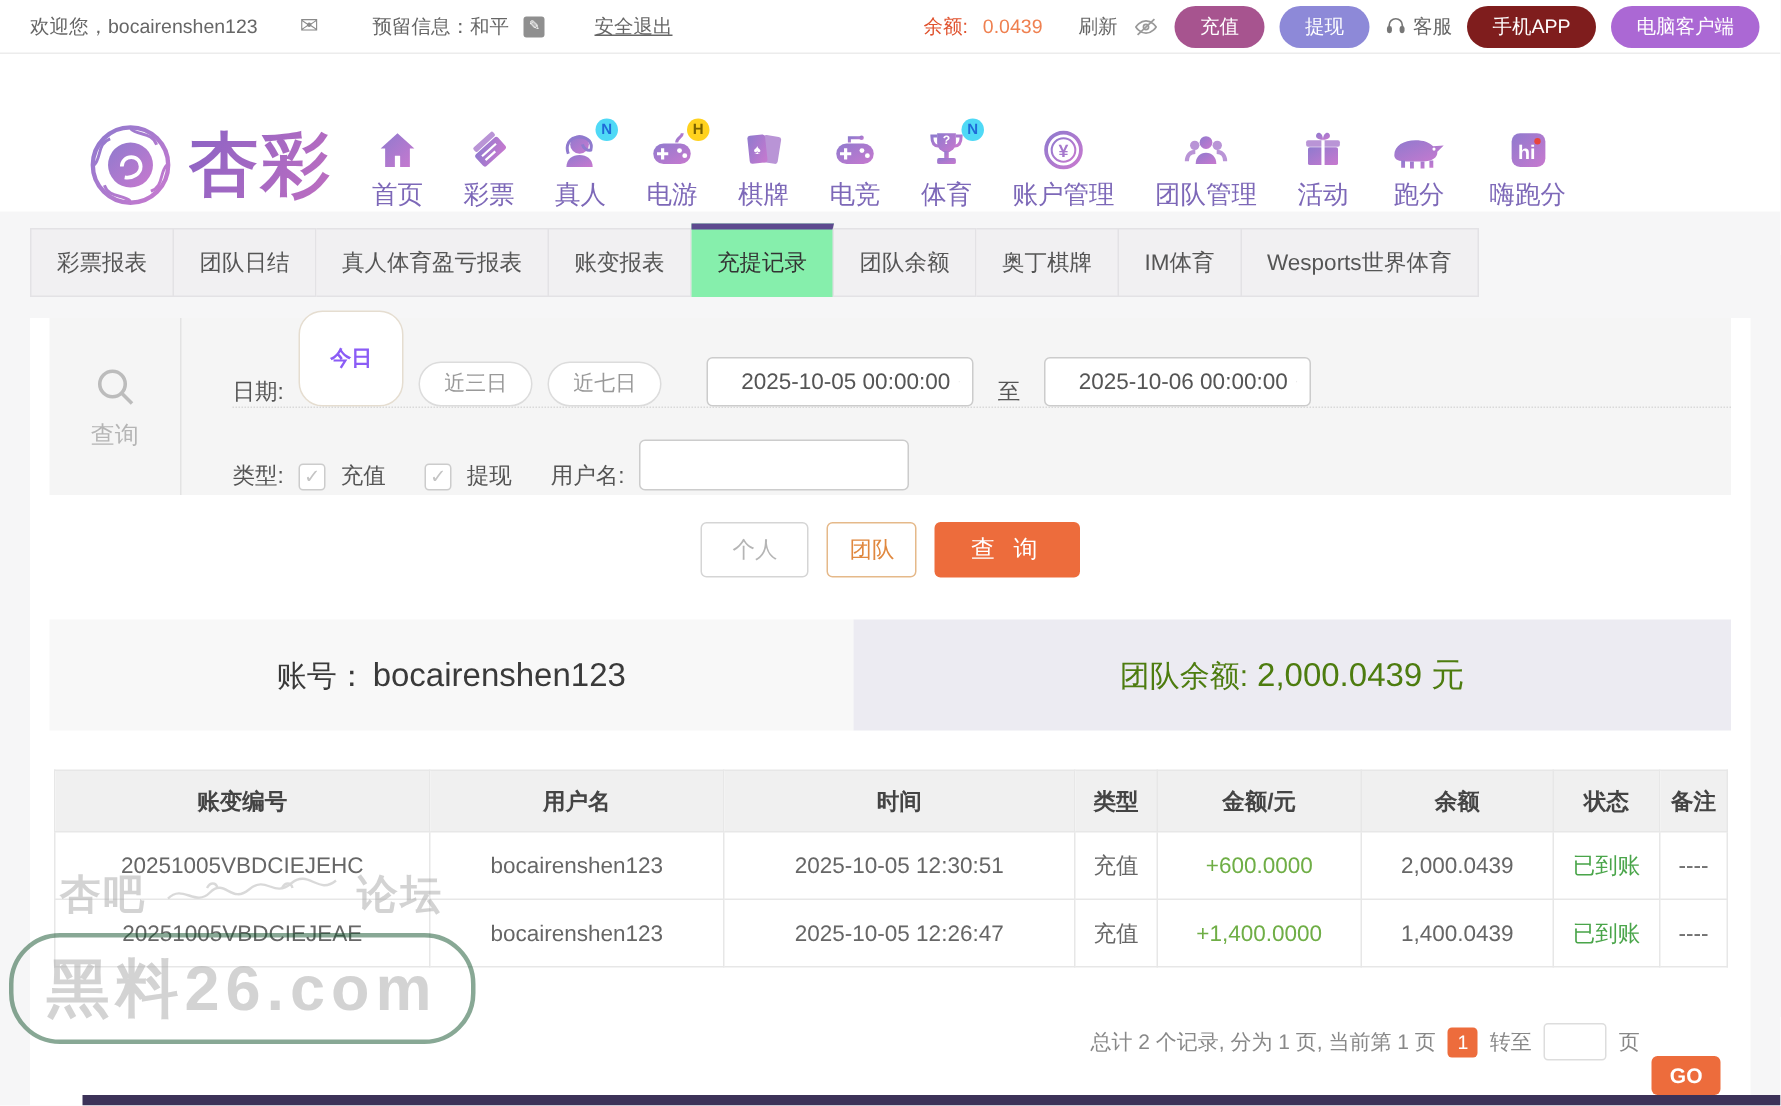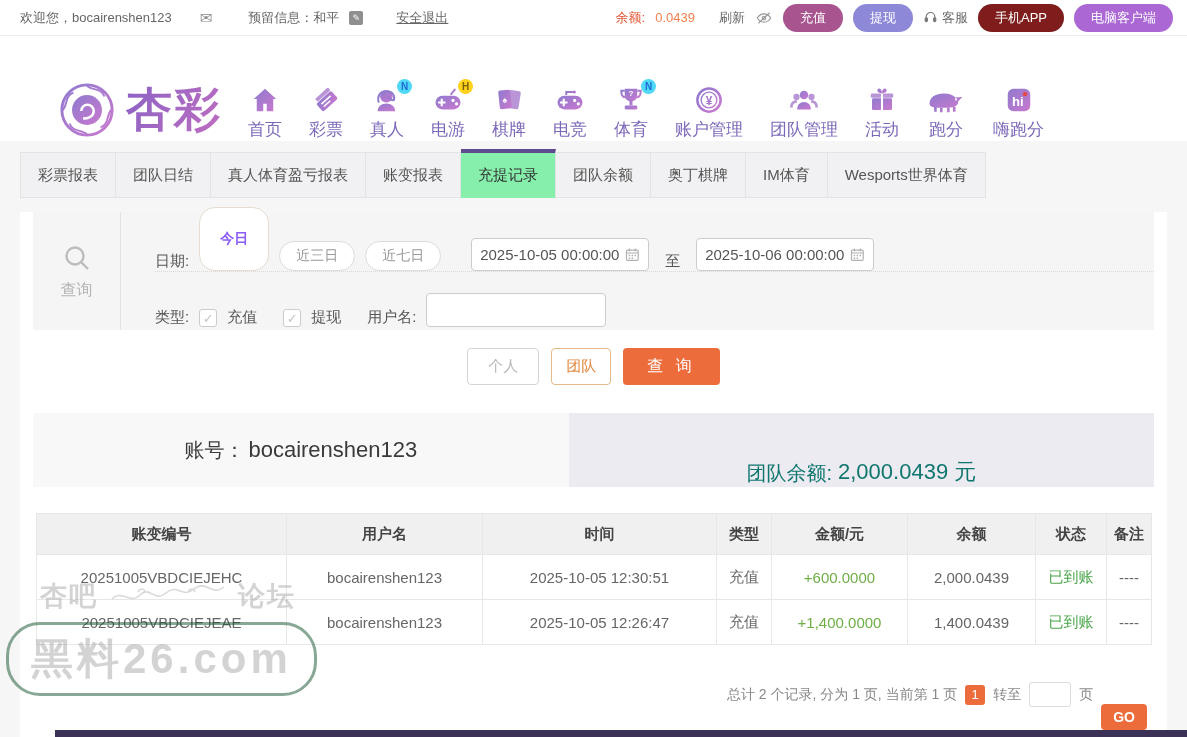--- a/index.html
+++ b/index.html
@@ -76,21 +76,21 @@
   .filter-body { flex:1; display:flex; flex-direction:column; justify-content:center; padding-left:34px; }
   .frow { display:flex; align-items:flex-end; height:56px; gap:10px; font-size:15px; color:#555; }
   .frow + .frow { border-top:1px dotted #d9d9d9; }
   .preset {
     background:#fff; border:1px solid #dcdcdc; border-radius:16px; padding:5px 16px;
     font-size:14px; color:#999; cursor:pointer; font-family:inherit;
   }
   .preset.active { color:#8b5cf6; font-weight:bold; border-color:#e5ddd0; padding:22px 20px; }
   .date-box {
     width:178px; height:33px; background:#fff; border:1px solid #ccc; border-radius:4px;
-    display:flex; align-items:center; padding:0 8px 0 8px; gap:6px; cursor:pointer;
+    display:flex; align-items:center; padding:0 8px 0 22px; gap:6px; cursor:pointer;
   }
   .date-box .dval { flex:1; font-size:15px; color:#555; white-space:nowrap; }
   .chk {
     width:18px; height:18px; background:#fff; border:1px solid #ccc; border-radius:3px;
     display:inline-flex; align-items:center; justify-content:center; color:#c4c4c4; font-size:13px; cursor:pointer;
   }
   .uinput {
     width:180px; height:34px; border:1px solid #ccc; border-radius:4px; background:#fff;
     font-size:15px; padding:0 8px; font-family:inherit; color:#555;
   }
@@ -107,22 +107,22 @@
     padding:8px 24px; border-radius:4px; cursor:pointer; letter-spacing:4px; font-family:inherit;
   }
   
   .account { display:flex; margin:28px 13px 0 13px; height:74px; }
   .acct-left {
     flex:1.08; background:#f8f8f8; display:flex; align-items:center; justify-content:center;
     font-size:20px; color:#3a3a3a; gap:4px;
   }
   .acct-left .acct-val { font-size:22px; }
   .acct-right {
-    flex:1.18; background:#ecebf2; display:flex; align-items:flex-end; justify-content:center;
-    font-size:20px; color:#0f766e; gap:6px;
+    flex:1.18; background:#ecebf2; display:flex; align-items:center; justify-content:center;
+    font-size:20px; color:#4d7c0f; gap:6px;
   }
   .acct-right .tb-val { font-size:22px; }
   
   table.records { border-collapse:collapse; table-layout:fixed; margin:26px 16px 0 16px; width:1115px; }
   .records th, .records td {
     border:1px solid #e7e7e7; text-align:center; font-size:15px; overflow:hidden; white-space:nowrap;
   }
   .records th { background:#f0f0f0; color:#444; font-weight:bold; height:41px; }
   .records td { height:45px; color:#666; background:#fff; }
   .records td.green { color:#6fae46; }

